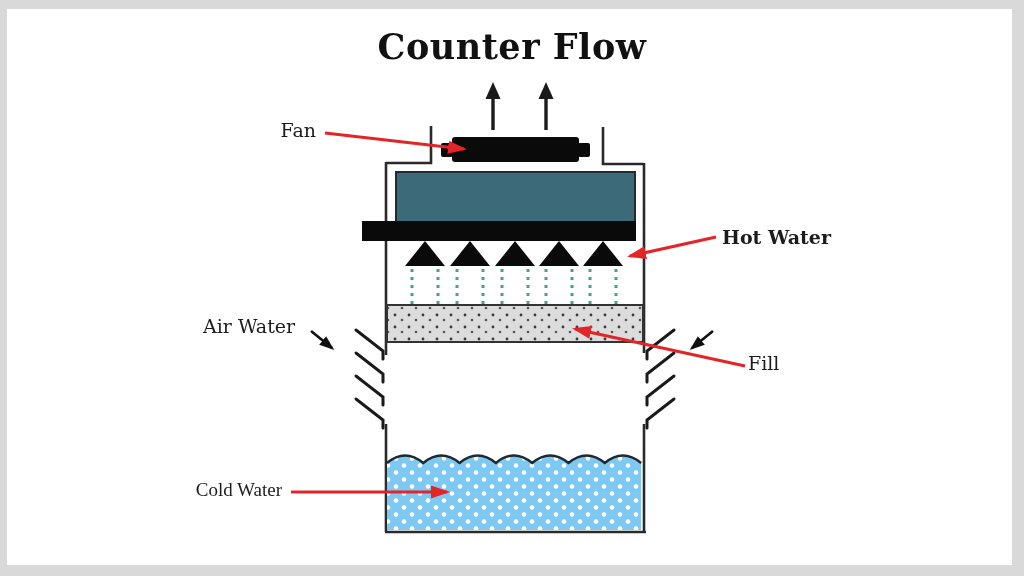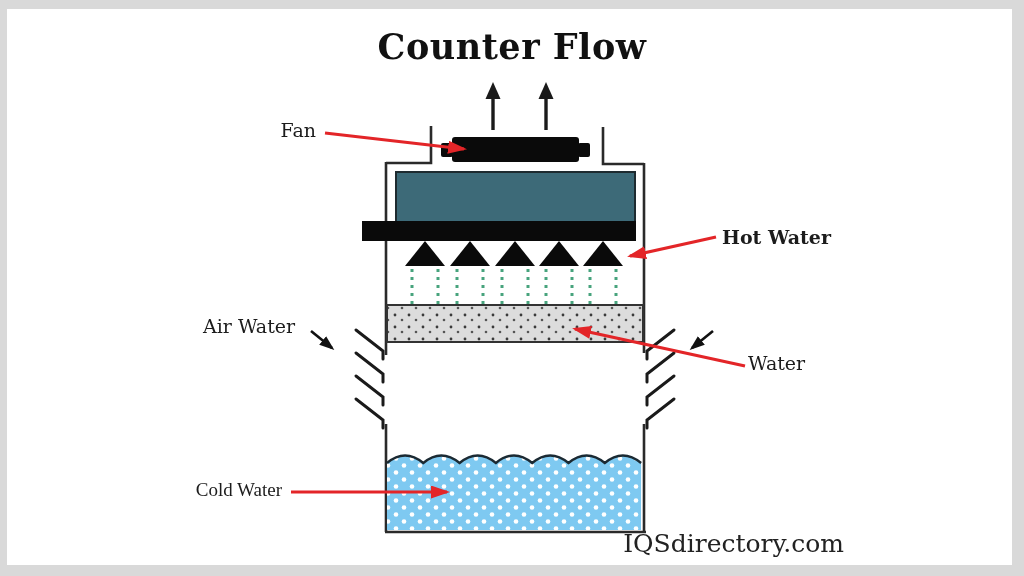--- a/index.html
+++ b/index.html
@@ -154,18 +154,17 @@
   </svg>
 
   <div class="title">Counter Flow</div>
 
   <div class="label align-right" style="left:230px; top:120px; width:86px;">Fan</div>
 
   <div class="label" style="left:722px; top:227px;font-weight:bold;">Hot Water</div>
 
   <div class="label" style="left:203px; top:316px;">Air Water</div>
 
-  <div class="label" style="left:748px; top:353px;">Water</div>
+  <div class="label" style="left:748px; top:353px;">Fill</div>
 
   <div class="label align-right" style="left:168px; top:480px; width:114px;font-family:Liberation Serif, serif;">Cold Water</div>
 
-  <div class="watermark">IQSdirectory.com</div>
 </div>
 
 </body></html>

